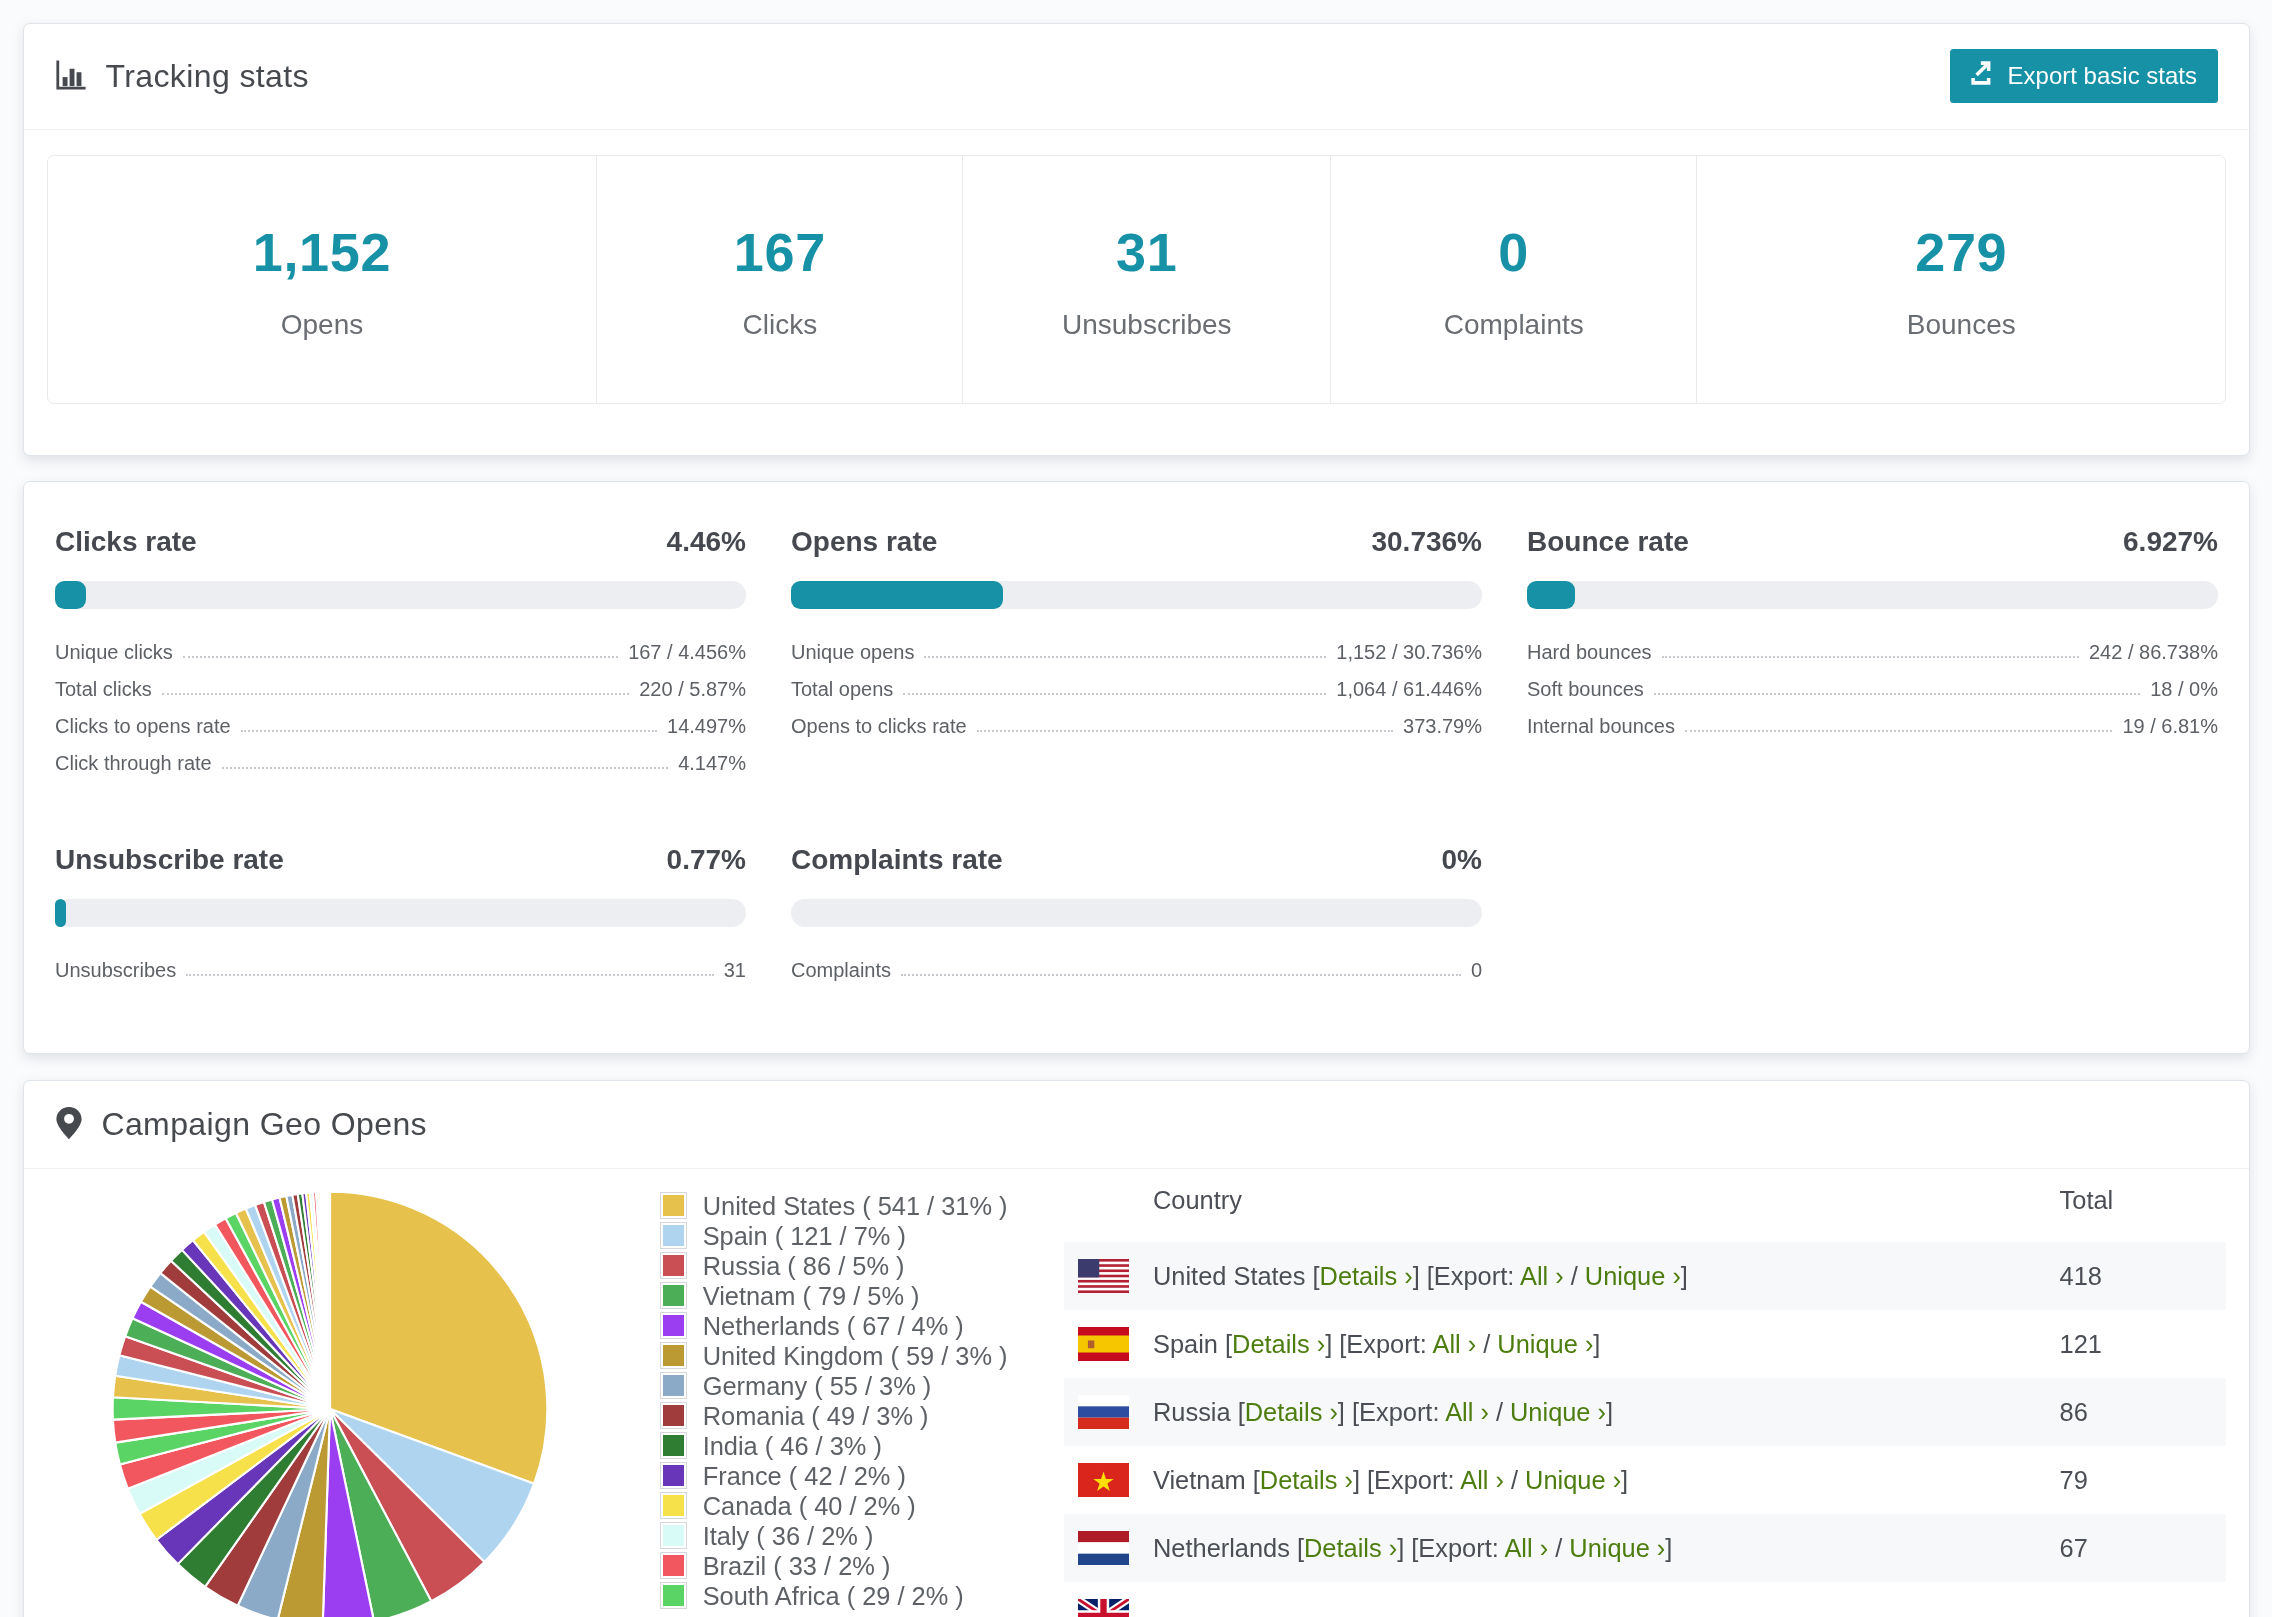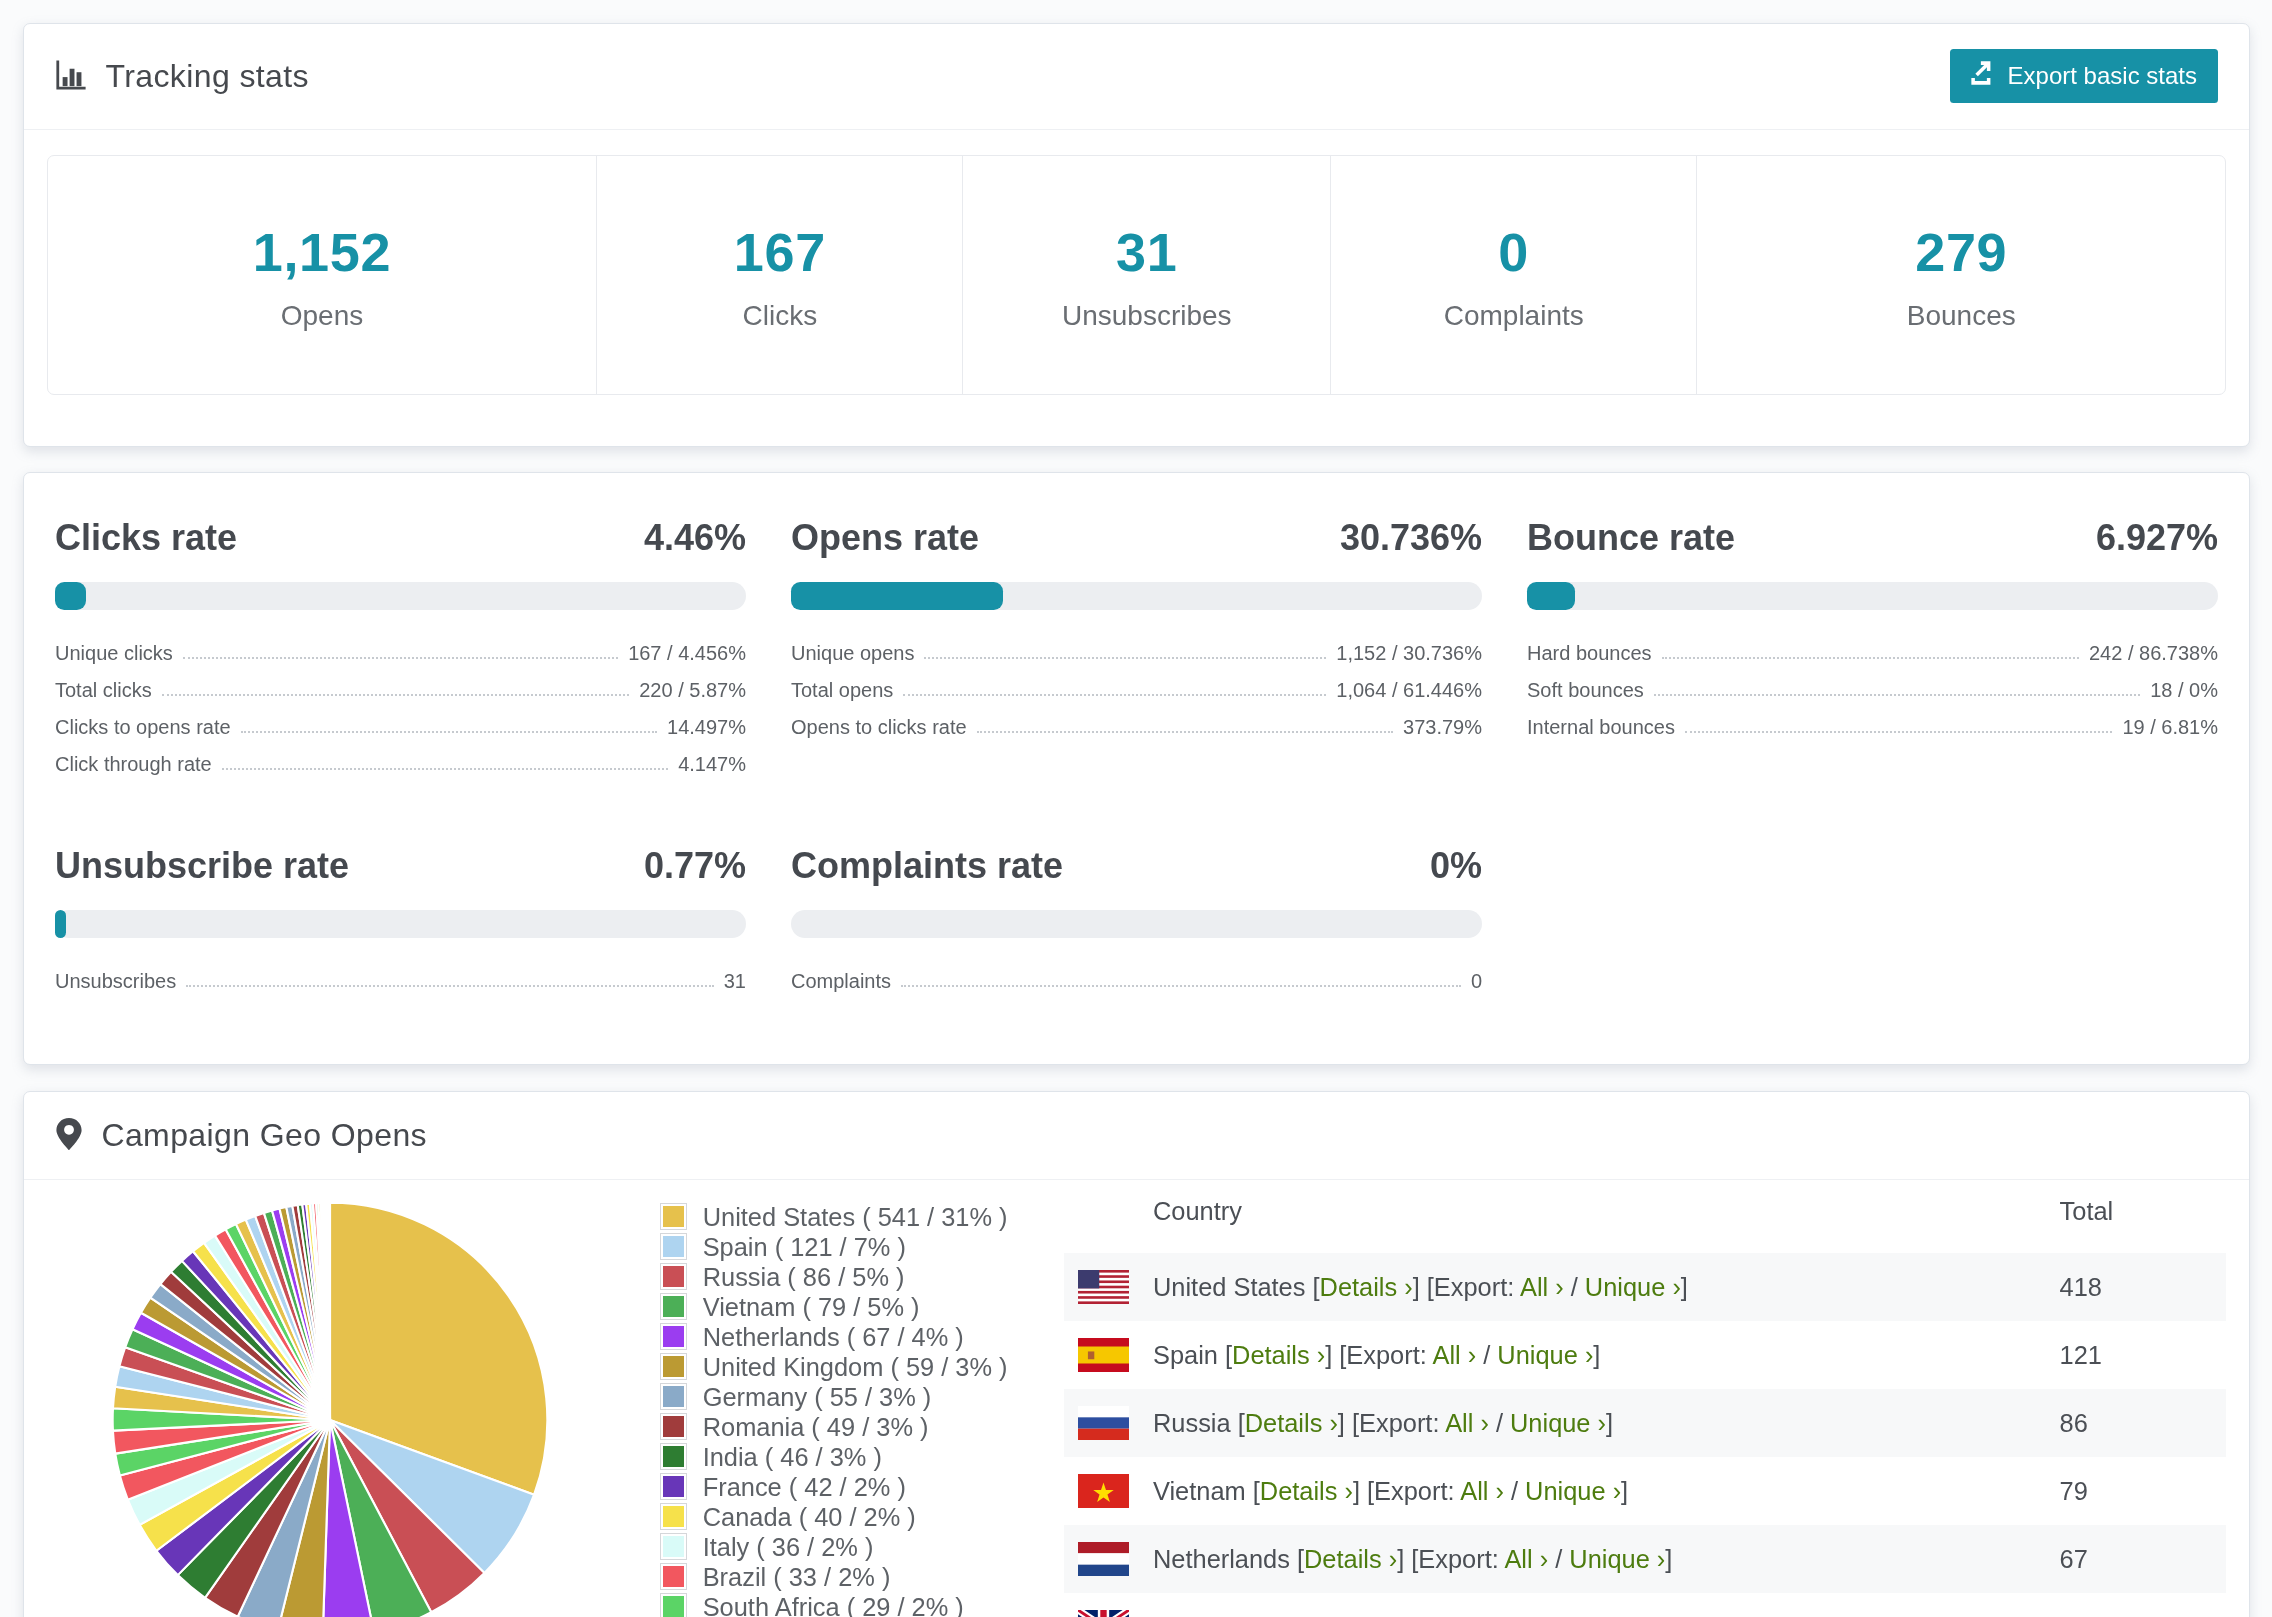--- a/index.html
+++ b/index.html
@@ -33,32 +33,32 @@
   .summary-row {
     display: flex;
     border: 1.4px solid #e8eaee;
     border-radius: 7px;
     overflow: hidden;
     background: #fff;
   }
   .sum-box { text-align: center; padding: 65px 0 62px; }
   .sum-box + .sum-box { border-left: 1.4px solid #e8eaee; }
   .sum-value { font-size: 54px; font-weight: 700; color: #1791a6; letter-spacing: 0.7px; }
-  .sum-label { font-size: 28px; color: #6a6e73; margin-top: 17px; }
+  .sum-label { font-size: 28px; color: #6a6e73; margin-top: 26px; }
 
   
   .card-rates { padding: 44px 31px 64px; margin-top: 25px; }
   .rates-grid {
     display: grid;
     grid-template-columns: repeat(3, 1fr);
     column-gap: 45px;
     row-gap: 62px;
   }
   .rate-head { display: flex; justify-content: space-between; align-items: baseline; }
-  .rate-head .rt, .rate-head .rv { font-size: 36px; font-weight: 700; color: #45494f; }
+  .rate-head .rt, .rate-head .rv { font-size: 28px; font-weight: 700; color: #45494f; }
   .rate-bar {
     margin-top: 22.6px; height: 28px; border-radius: 14px; background: #eceef1;
     position: relative;
   }
   .rate-fill {
     position: absolute; left: 0; top: 0; bottom: 0;
     background: #1791a6; border-radius: 9.2px;
   }
   .rate-list { margin-top: 25.4px; }
   .rate-row { display: flex; padding: 7px 0; font-size: 20px; color: #5d6166; text-align: right; }

